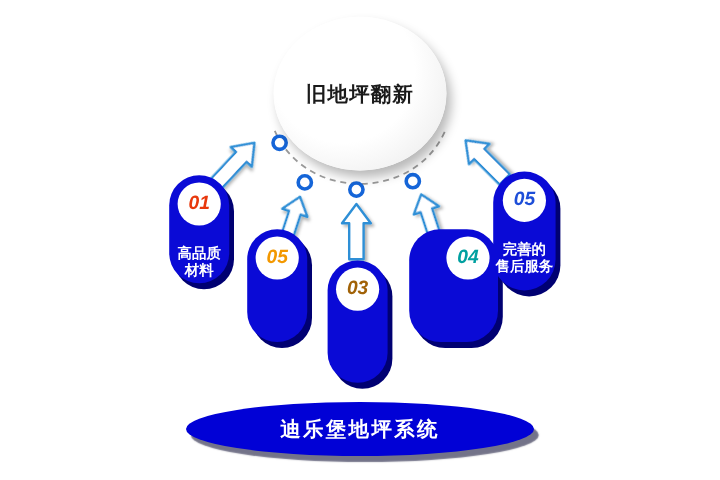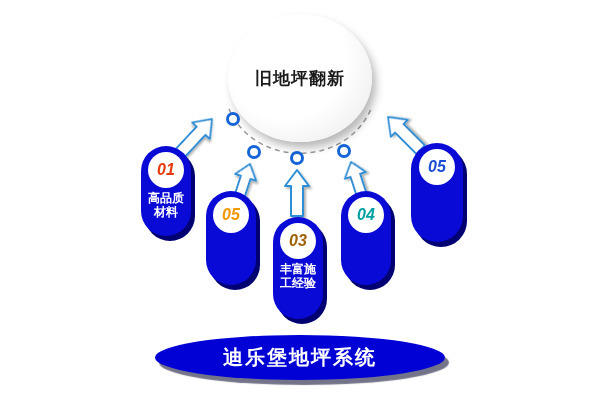--- a/index.html
+++ b/index.html
@@ -20,29 +20,29 @@
     position:absolute;border-radius:26px;
     box-shadow:4px 5px 0 #000072;
     display:flex;flex-direction:column;align-items:center;
   }
   .num-circle{
     width:36px;height:36px;border-radius:50%;background:#ffffff;margin-top:6px;
     display:flex;align-items:center;justify-content:center;flex:0 0 auto;
   }
   .num{font-size:16px;font-weight:800;font-style:italic;}
   .cap-label{
-    margin-top:3px;color:#ffffff;font-weight:bold;font-size:12px;line-height:1.2;
+    margin-top:16px;color:#ffffff;font-weight:bold;font-size:12px;line-height:1.2;
     text-align:center;
   }
   .banner{
     position:absolute;left:155px;top:335px;width:290px;height:45px;border-radius:50%;
     box-shadow:4px 5px 1px rgba(0,0,40,0.55);
     display:flex;align-items:center;justify-content:center;
   }
-  .banner-title{color:#ffffff;font-weight:bold;font-size:20px;letter-spacing:2px;}
+  .banner-title{color:#ffffff;font-weight:bold;font-size:17px;letter-spacing:2px;}
   .overlay{position:absolute;left:0;top:0;pointer-events:none;}
 </style>
 </head>
 <body>
 
 <div class="canvas">
 
   <svg class="overlay" width="600" height="400" viewBox="0 0 600 400">
     <defs>
       <filter id="ds" x="-30%" y="-30%" width="160%" height="160%">
@@ -91,35 +91,35 @@
   <div class="capsule" style="left: 206px; top: 191px; width: 50px; height: 94px; background-color: rgb(10, 10, 214);">
     <div class="num-circle">
       <span class="num" style="color: rgb(243, 152, 0);">05</span>
     </div>
   </div>
 
   <div class="capsule" style="left: 273px; top: 217px; width: 50px; height: 102px; background-color: rgb(10, 10, 214);">
     <div class="num-circle">
       <span class="num" style="color: #a16207;">03</span>
     </div>
-    <div class="cap-label">
-      <div>丰富施</div>
-      <div>工经验</div>
-    </div>
   </div>
 
-  <div class="capsule" style="left: 341px; top: 191px; width: 50px; height: 94px; background-color: rgb(10, 10, 214);">
+  <div class="capsule" style="left: 341px; top: 191px; width: 50px; height: 94px; background-color: rgb(10, 10, 214); padding-left: 24px;">
     <div class="num-circle">
       <span class="num" style="color: rgb(0, 160, 160);">04</span>
     </div>
   </div>
 
   <div class="capsule" style="left: 411px; top: 143px; width: 52px; height: 99px; background-color: rgb(10, 10, 214);">
     <div class="num-circle">
       <span class="num" style="color: #1d4ed8;">05</span>
+    </div>
+    <div class="cap-label">
+      <div>完善的</div>
+      <div>售后服务</div>
     </div>
   </div>
 
   <div class="banner" style="background-color: rgb(1, 1, 214);">
     <span class="banner-title">迪乐堡地坪系统</span>
   </div>
 
 </div>
 
 </body></html>

